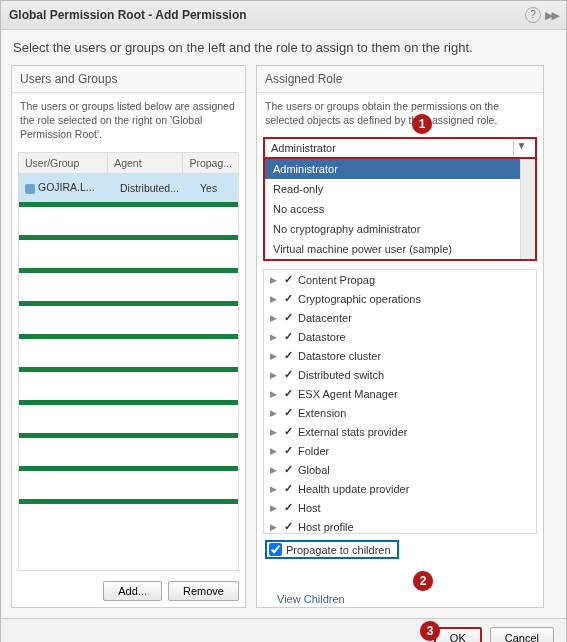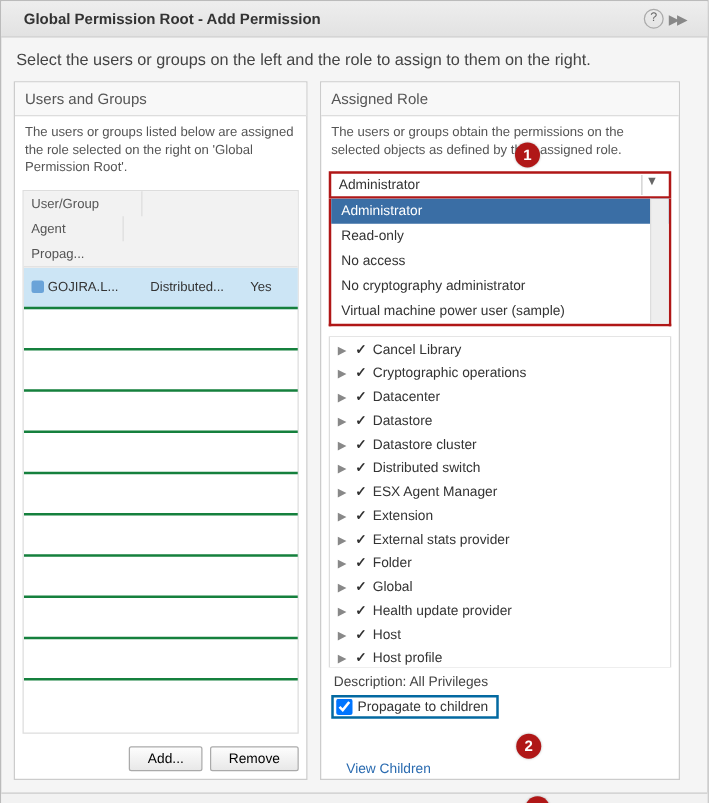--- a/index.html
+++ b/index.html
@@ -1,37 +1,37 @@
 <!DOCTYPE html>
 <html><head>
 <meta charset="utf-8">
 <style>
 * { box-sizing: border-box; margin: 0; padding: 0; }
 body { font-family: Arial, sans-serif; font-size: 11px; background: #fff; color: #333; width: 567px; }
 .dialog { border: 1px solid #bbb; background: #f5f5f5; box-shadow: 4px 4px 8px rgba(0,0,0,0.25); }
-.titlebar { background: linear-gradient(#eeeeee,#e2e2e2); padding: 6px 18px; border-bottom: 1px solid #ccc; display:flex; align-items:center; }
+.titlebar { background: linear-gradient(#eeeeee,#e2e2e2); padding: 6px 8px; border-bottom: 1px solid #ccc; display:flex; align-items:center; }
 .titlebar .title { font-weight: bold; font-size: 12px; flex:1; }
 .titlebar .help { width:16px; height:16px; border:1px solid #aaa; border-radius:50%; text-align:center; line-height:14px; font-size:10px; color:#666; margin-right:4px; cursor:pointer;}
 .titlebar .nav { font-size:11px; color:#888; letter-spacing:-2px;}
 .intro { padding: 10px 12px; font-size: 13px; color:#444;}
 .body { display: flex; padding: 0 22px 10px 10px; gap:10px;}
 .panel { border: 1px solid #ccc; background:#fff; display:flex; flex-direction:column;}
 .panel.left { width: 235px; }
 .panel.right { flex:1; position:relative;}
 .panel-title { font-size:12px; color:#555; padding:6px 8px; border-bottom:1px solid #ddd; background:#f8f8f8;}
 .panel-desc { font-size:10.5px; color:#555; padding:6px 8px; line-height:1.35;}
 .table { border:1px solid #ddd; margin:4px 6px; flex:1;}
-.thead { display:flex; background:#f2f2f2; border-bottom:1px solid #ddd;flex-direction:column;}
+.thead { display:flex; background:#f2f2f2; border-bottom:1px solid #ddd;}
 .thead div { padding:4px 6px; font-size:10.5px; color:#555; border-right:1px solid #ddd;}
 .thead div:last-child{border-right:none;}
 .col-ug { width: 95px;}
 .col-role { width: 80px;}
 .col-prop { flex:1;}
 .tbody { height: 345px; overflow:auto;}
-.trow { display:flex; border-bottom:2px solid #15803d; height:33px; align-items:center;}
+.trow { display:flex; border-bottom:5px solid #15803d; height:33px; align-items:center;}
 .trow div { padding:2px 6px; font-size:10.5px; overflow:hidden; text-overflow:ellipsis; white-space:nowrap;}
 .trow.sel { background:#cce5f5;}
 .usericon { display:inline-block; width:10px; height:10px; background:#6aa3d8; border-radius:2px; margin-right:3px; vertical-align:middle;}
 .btnrow { display:flex; justify-content:flex-end; gap:6px; padding:6px;}
 .btn { border:1px solid #aaa; background:linear-gradient(#fdfdfd,#e8e8e8); padding:3px 14px; font-size:11px; cursor:pointer; border-radius:2px;}
 .role-select-wrap { margin:4px 6px; position:relative;}
 .role-select { border:2px solid #b01717; height:22px; display:flex; align-items:center; padding:0 6px; background:#fff; justify-content:space-between; cursor:pointer;}
 .role-select .caret { width:16px; height:16px; border-left:1px solid #ccc; text-align:center; font-size:10px; color:#666;}
 .role-dropdown { position:absolute; top:22px; left:0; right:0; border:2px solid #b01717; border-top:none; background:#fff; z-index:10; font-size:11px;}
 .role-dropdown .scrollpad { position:absolute; right:0; top:0; bottom:0; width:15px; background:#eee; border-left:1px solid #ddd;}
@@ -186,21 +186,21 @@
             <div class="opt">Read-only</div>
             <div class="opt">No access</div>
             <div class="opt">No cryptography administrator</div>
             <div class="opt">Virtual machine power user (sample)</div>
           </div>
       </div>
       <div class="priv-list" id="priv-list">
           <div class="priv-item">
             <span class="exp">▶</span>
             <span class="chk">✓</span>
-            <span>Cancel Library</span>
+            <span>Content Propag</span>
           </div>
           <div class="priv-item">
             <span class="exp">▶</span>
             <span class="chk">✓</span>
             <span>Cryptographic operations</span>
           </div>
           <div class="priv-item">
             <span class="exp">▶</span>
             <span class="chk">✓</span>
             <span>Datacenter</span>
@@ -254,24 +254,20 @@
             <span class="exp">▶</span>
             <span class="chk">✓</span>
             <span>Host</span>
           </div>
           <div class="priv-item">
             <span class="exp">▶</span>
             <span class="chk">✓</span>
             <span>Host profile</span>
           </div>
         </div>
-      <div class="desc-row">
-        <span>Description:</span>
-        <span>All Privileges</span>
-      </div>
       <div class="propagate-row">
         <span class="propagate-box">
           <input type="checkbox" checked="" style="">
           <span>Propagate to children</span>
         </span>
       </div>
       <div class="viewchildren">View Children</div>
     </div>
   </div>
   <div class="footer" style="position:relative;">

